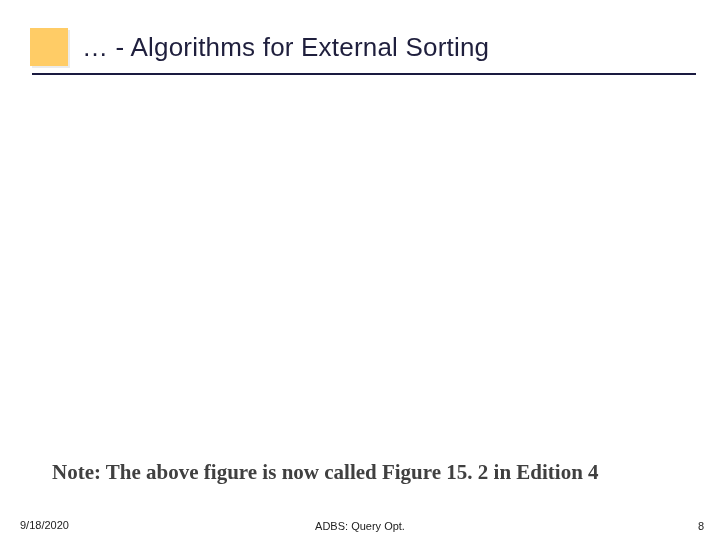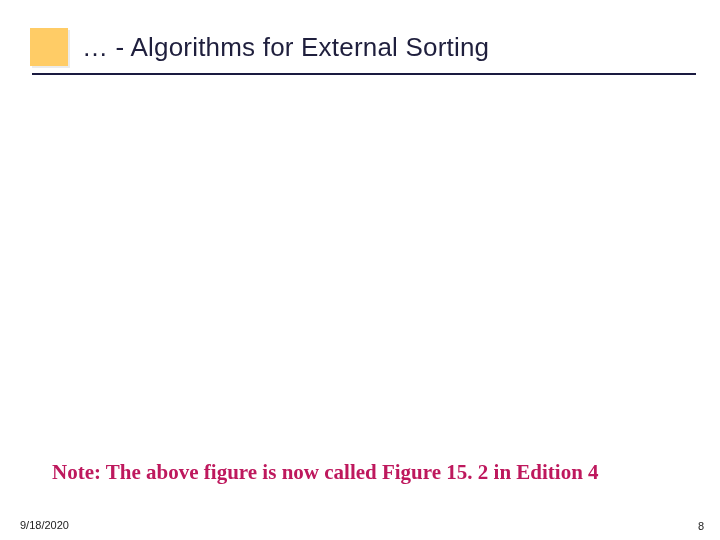--- a/index.html
+++ b/index.html
@@ -4,21 +4,21 @@
 <style>
   * { margin: 0; padding: 0; box-sizing: border-box; }
   html, body { width: 720px; height: 540px; background: #fff; font-family: Georgia, 'Times New Roman', serif; overflow: hidden; }
   .slide { position: relative; width: 720px; height: 540px; }
 
   .title-bar { position: absolute; top: 28px; left: 0; right: 0; height: 46px; }
   .title-square { position: absolute; top: 0; left: 30px; width: 38px; height: 38px; background: #FFCC66; box-shadow: 2px 2px 0 rgba(0,0,0,0.08); }
   .title-text { position: absolute; top: 4px; left: 82px; font-size: 26px; color: #1f1f3d; font-family: Verdana, Arial, sans-serif; letter-spacing: 0.2px; }
   .title-underline { position: absolute; top: 45px; left: 32px; right: 24px; height: 2px; background: #1a1a40; }
 
-  .note { position: absolute; bottom: 55px; left: 52px; right: 24px; font-size: 21px; font-family: 'Times New Roman', Times, serif; font-weight: bold; color: #be185d; }
+  .note { position: absolute; bottom: 55px; left: 52px; right: 24px; font-size: 21px; font-family: 'Times New Roman', Times, serif; font-weight: bold; color: #404040; }
 
   .footer { position: absolute; bottom: 8px; left: 0; right: 0; height: 20px; font-family: Verdana, Arial, sans-serif; font-size: 11px; color: #222; }
   .footer-date { position: absolute; left: 20px; bottom: 1px; }
   .footer-center { position: absolute; left: 0; right: 0; bottom: 0; text-align: center; }
   .footer-page { position: absolute; right: 16px; bottom: 0; }
 </style>
 </head>
 <body>
 
 <div class="slide">
@@ -26,16 +26,17 @@
   <div class="title-bar">
     <div class="title-square"></div>
     <div class="title-text">… - Algorithms for External Sorting</div>
     <div class="title-underline"></div>
   </div>
 
   <div class="note">Note: The above figure is now called Figure 15. 2 in Edition 4</div>
 
   <div class="footer">
     <div class="footer-date">9/18/2020</div>
+    <div class="footer-center">ADBS: Query Opt.</div>
     <div class="footer-page">8</div>
   </div>
 
 </div>
 
 </body></html>

